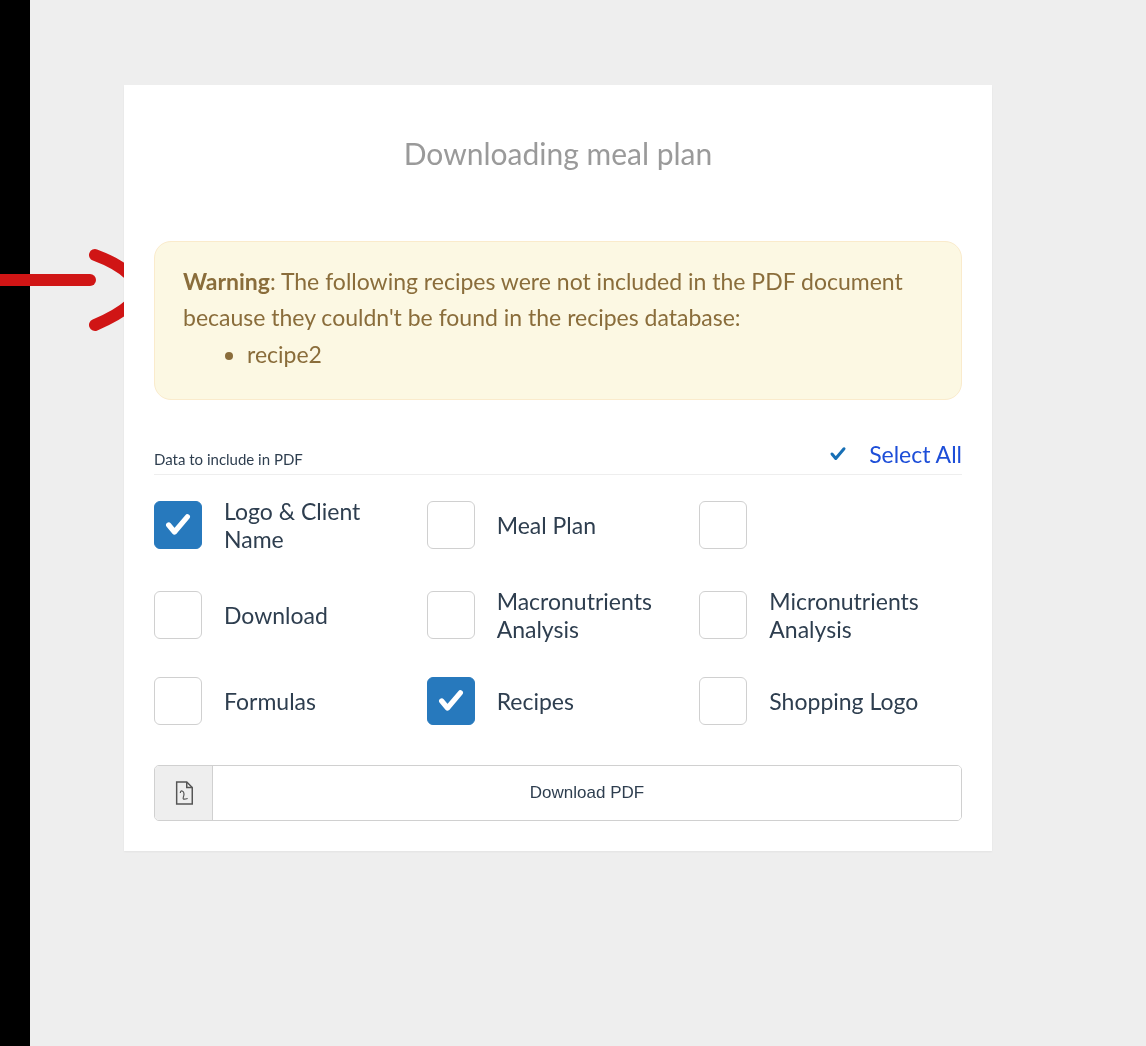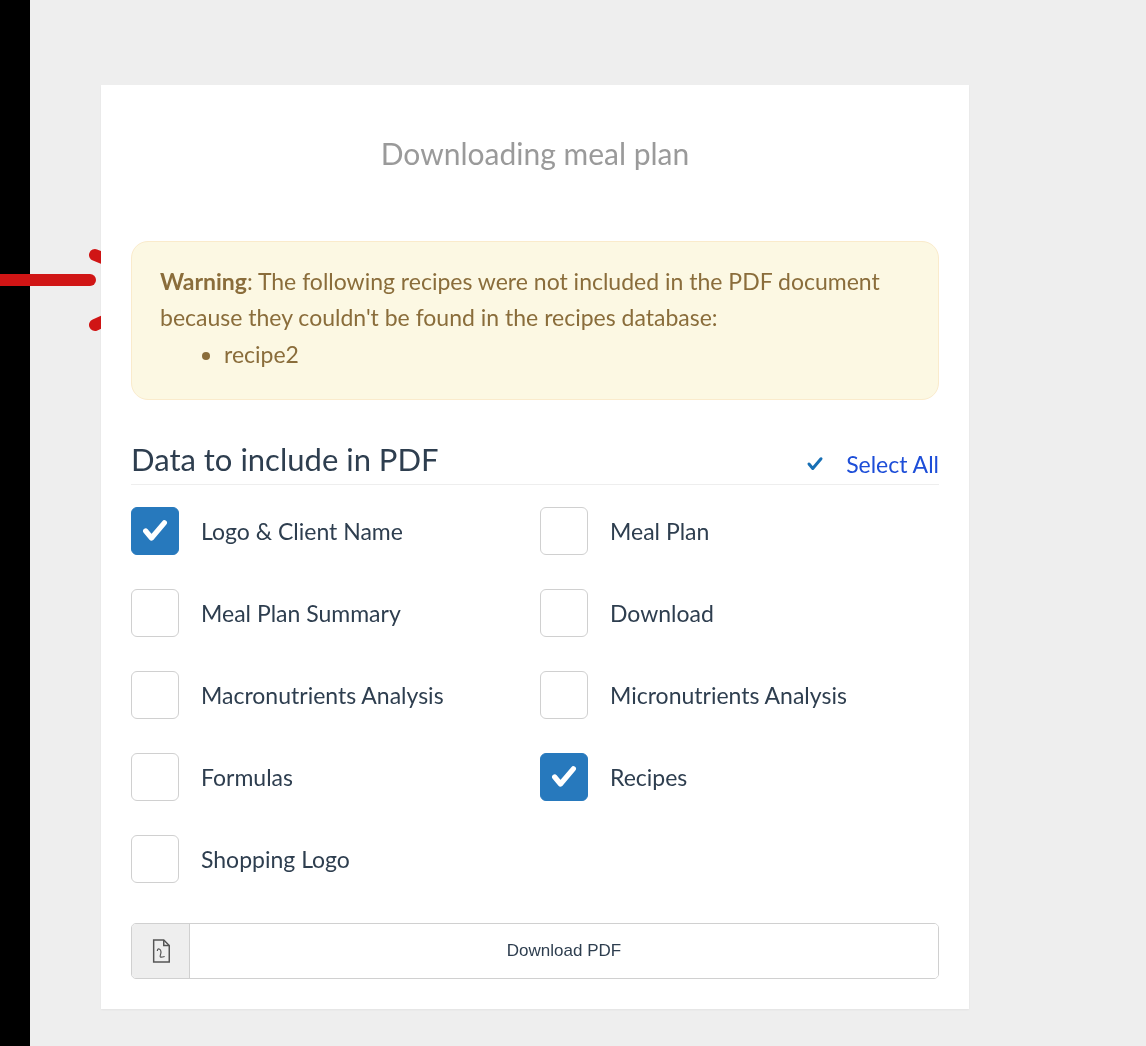--- a/index.html
+++ b/index.html
@@ -14,21 +14,21 @@
     .dark-strip {
       position: absolute;
       left: 0;
       top: 0;
       width: 30px;
       height: 100%;
       background: #000;
     }
     .card {
       position: absolute;
-      left: 101px;
+      left: 124px;
       top: 85px;
       width: 868px;
       background: #fff;
       padding: 30px;
       box-shadow: 0 1px 2px rgba(0,0,0,0.05);
     }
     .title {
       text-align: center;
       font-size: 30px;
       font-weight: 400;
@@ -54,35 +54,35 @@
     }
     .section-header {
       display: flex;
       justify-content: space-between;
       align-items: flex-end;
       border-bottom: 1px solid #eee;
       padding-bottom: 6px;
       margin-bottom: 22px;
     }
     .section-label {
-      font-size: 31px;
+      font-size: 15px;
       color: #2e3e4f;
     }
     .select-all {
       color: #1d4ed8;
       font-size: 23px;
       cursor: pointer;
       display: flex;
       align-items: center;
       gap: 22px;
     }
     .select-all svg { width: 18px; height: 18px; }
     .options {
       display: grid;
-      grid-template-columns: 1fr 1fr;
+      grid-template-columns: 1fr 1fr 1fr;
       column-gap: 10px;
       row-gap: 34px;
       margin-bottom: 40px;
     }
     .option {
       display: flex;
       align-items: center;
       gap: 22px;
       cursor: pointer;
     }
@@ -176,21 +176,20 @@
           </svg>
         </div>
         <span class="option-label">Logo &amp; Client Name</span>
       </div>
       <div class="option">
         <div class="chk"></div>
         <span class="option-label">Meal Plan</span>
       </div>
       <div class="option">
         <div class="chk"></div>
-        <span class="option-label">Meal Plan Summary</span>
       </div>
       <div class="option">
         <div class="chk"></div>
         <span class="option-label">Download</span>
       </div>
       <div class="option">
         <div class="chk"></div>
         <span class="option-label">Macronutrients Analysis</span>
       </div>
       <div class="option">

